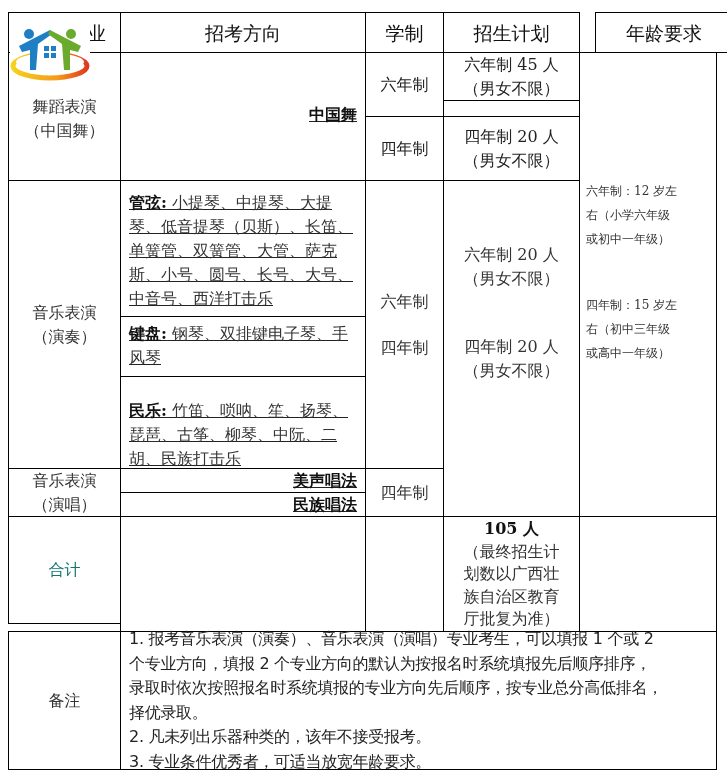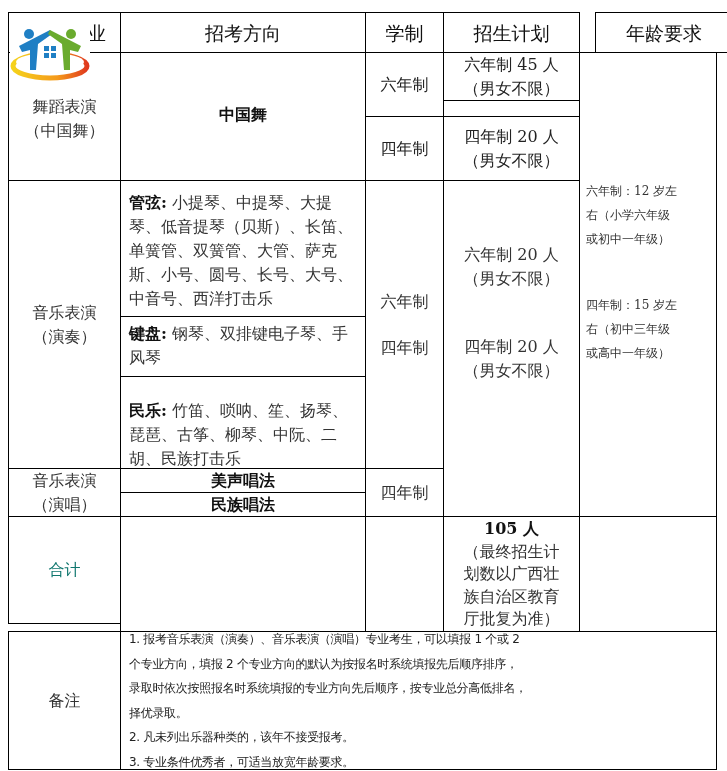--- a/index.html
+++ b/index.html
@@ -2,24 +2,24 @@
 <html><head>
 <meta charset="utf-8">
 <style>
   html, body { margin:0; padding:0; background:#ffffff; }
   body { width:727px; height:771px; position:relative; overflow:hidden;
          font-family:"DejaVu Serif","Liberation Serif",serif; color:#222; }
   .cell { position:absolute; box-sizing:border-box; border:1.5px solid #000;
           display:flex; flex-direction:column; justify-content:center; align-items:center;
           text-align:center; font-size:16px; line-height:24px; background:#fff; }
   .hdr { font-family:"DejaVu Sans","Liberation Sans",sans-serif; font-size:19px; color:#111; }
-  .left { align-items:center; text-align:left; padding:0 8px; }
+  .left { align-items:flex-end; text-align:left; padding:0 8px;text-decoration:underline; }
   .b { font-weight:bold; color:#111; }
   .notes { align-items:flex-start; text-align:left; padding:0 6px 0 8px;
-           font-family:"DejaVu Sans","Liberation Sans",sans-serif; font-size:12px; line-height:24.5px; letter-spacing:-0.3px; }
+           font-family:"DejaVu Sans","Liberation Sans",sans-serif; font-size:16px; line-height:24.5px; letter-spacing:-0.3px; }
   .logo { position:absolute; left:10px; top:22px; width:80px; height:60px; }
 </style>
 </head>
 <body>
 
 <div class="cell hdr" style="left:8px;top:12px;width:113px;height:41px;align-items:flex-end;padding-right:14px;">
   <span>业</span>
 </div>
 <div class="cell hdr" style="left:120px;top:12px;width:246px;height:41px;">
   <span>招考方向</span>

